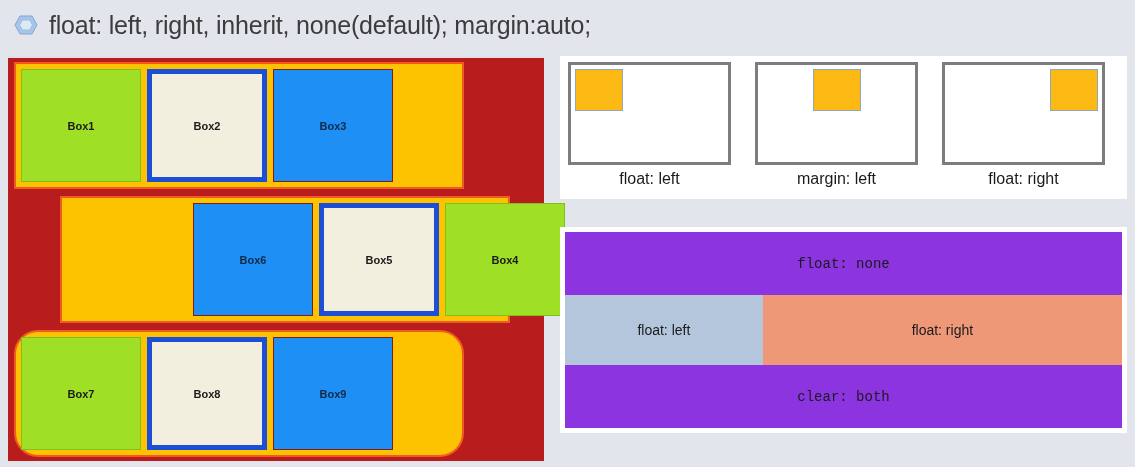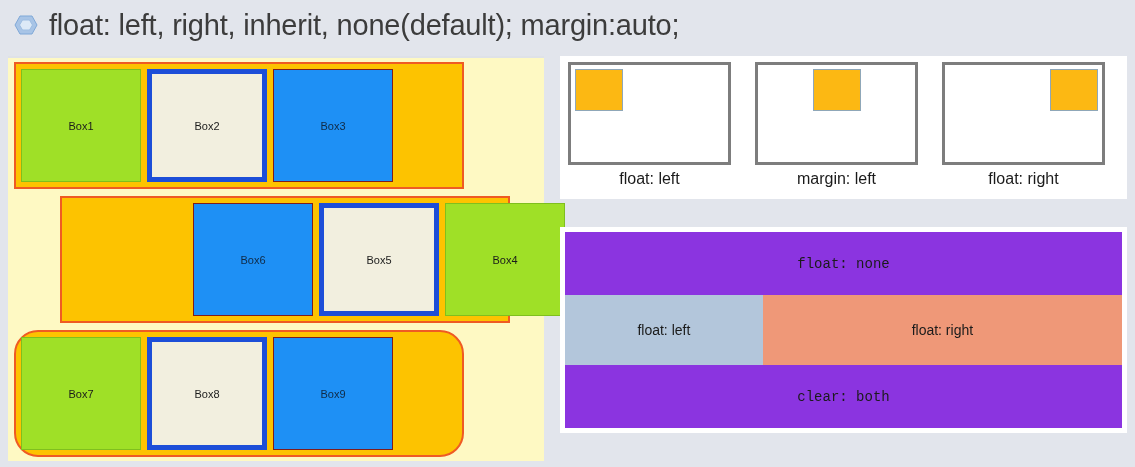--- a/index.html
+++ b/index.html
@@ -25,35 +25,36 @@
     padding-left: 14px;
     box-sizing: border-box;
   }
   .hex-icon {
     width: 24px; height: 24px;
     margin-right: 11px;
     flex: 0 0 auto;
     display: block;
   }
   .title-text {
-    font-size: 29px;
+    font-size: 25px;
     color: #3c3c3c;
     font-family: "Liberation Sans", sans-serif;
     letter-spacing: -0.2px;
     white-space: nowrap;
   }
 
   
   .left-panel {
     position: absolute;
     left: 8px; top: 56px;
     width: 536px; height: 405px;
-    background: #fef9c3;
+    background: #b91c1c;
     border-top: 2px solid #dfe2e8;
     box-sizing: border-box;
+    font-weight: bold;
   }
   .float-row {
     position: absolute;
     height: 127px;
     background: #fdc300;
     border: 2px solid #ef5b23;
     box-sizing: border-box;
   }
   .row-1 { left: 6px;  top: 4px;   width: 450px; }
   .row-2 { right: 34px; top: 138px; width: 450px; }

